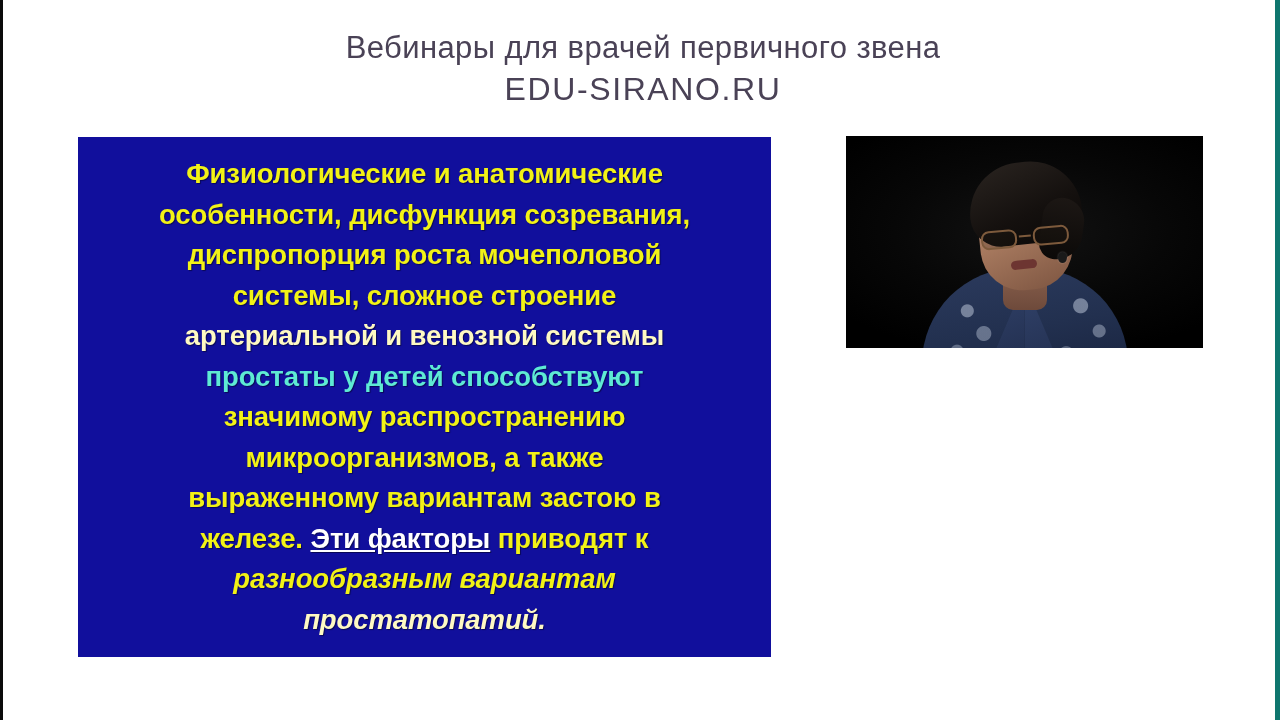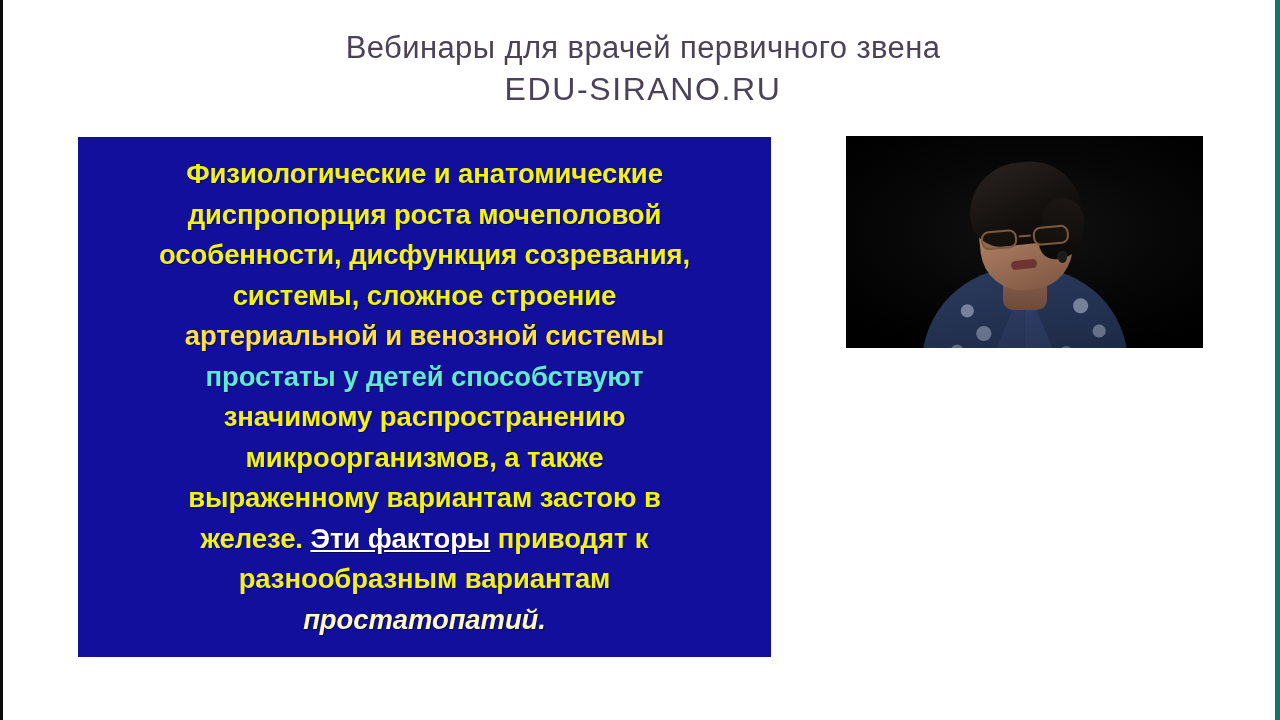--- a/index.html
+++ b/index.html
@@ -256,30 +256,30 @@
 
   <div id="header">
     <div id="header-line1" style="color: rgb(74, 66, 86);">Вебинары для врачей первичного звена</div>
     <div id="header-line2" style="color: rgb(74, 66, 86);">EDU-SIRANO.RU</div>
   </div>
 
   <div id="blue-panel" style="background: rgb(17, 15, 156);">
     <div id="blue-panel-inner">
 
     <div class="stmt-line" style="color: rgb(242, 242, 22);">Физиологические и анатомические</div>
+        <div class="stmt-line" style="color: rgb(242, 242, 22);">особенности, дисфункция созревания,</div>
         <div class="stmt-line" style="color: rgb(242, 242, 22);">диспропорция роста мочеполовой</div>
-        <div class="stmt-line" style="color: rgb(242, 242, 22);">особенности, дисфункция созревания,</div>
         <div class="stmt-line" style="color: rgb(242, 242, 22);">системы, сложное строение</div>
-        <div class="stmt-line" style="color: #fde047;">артериальной и венозной системы</div>
+        <div class="stmt-line" style="color: #fef9c3;">артериальной и венозной системы</div>
         <div class="stmt-line" style="color: #5eead4;">простаты у детей способствуют</div>
         <div class="stmt-line" style="color: rgb(242, 242, 22); text-align: center;">значимому распространению</div>
         <div class="stmt-line" style="color: rgb(242, 242, 22);">микроорганизмов, а также</div>
         <div class="stmt-line" style="color: rgb(242, 242, 22);">выраженному вариантам застою в</div>
         <div class="stmt-line" style="color: rgb(242, 242, 22);"><span>железе. </span><span class="hl" style="color: rgb(255, 255, 255);">Эти факторы</span><span> приводят к</span></div>
-        <div class="stmt-line" style="color: rgb(242, 242, 22);">разнообразным вариантам</div>
+        <div class="stmt-line" style="color: rgb(242, 242, 22); font-style: italic;">разнообразным вариантам</div>
         <div class="stmt-line" style="color: #fef9c3; font-style: italic;">простатопатий.</div>
       </div>
   </div>
 
   <div id="video-block">
     <div id="video-thumb" style="background-color: rgb(0, 0, 0);">
       <div id="vt-backdrop"></div>
       <div id="vt-body"></div>
       <div id="vt-lapel-l"></div>
       <div id="vt-lapel-r"></div>

